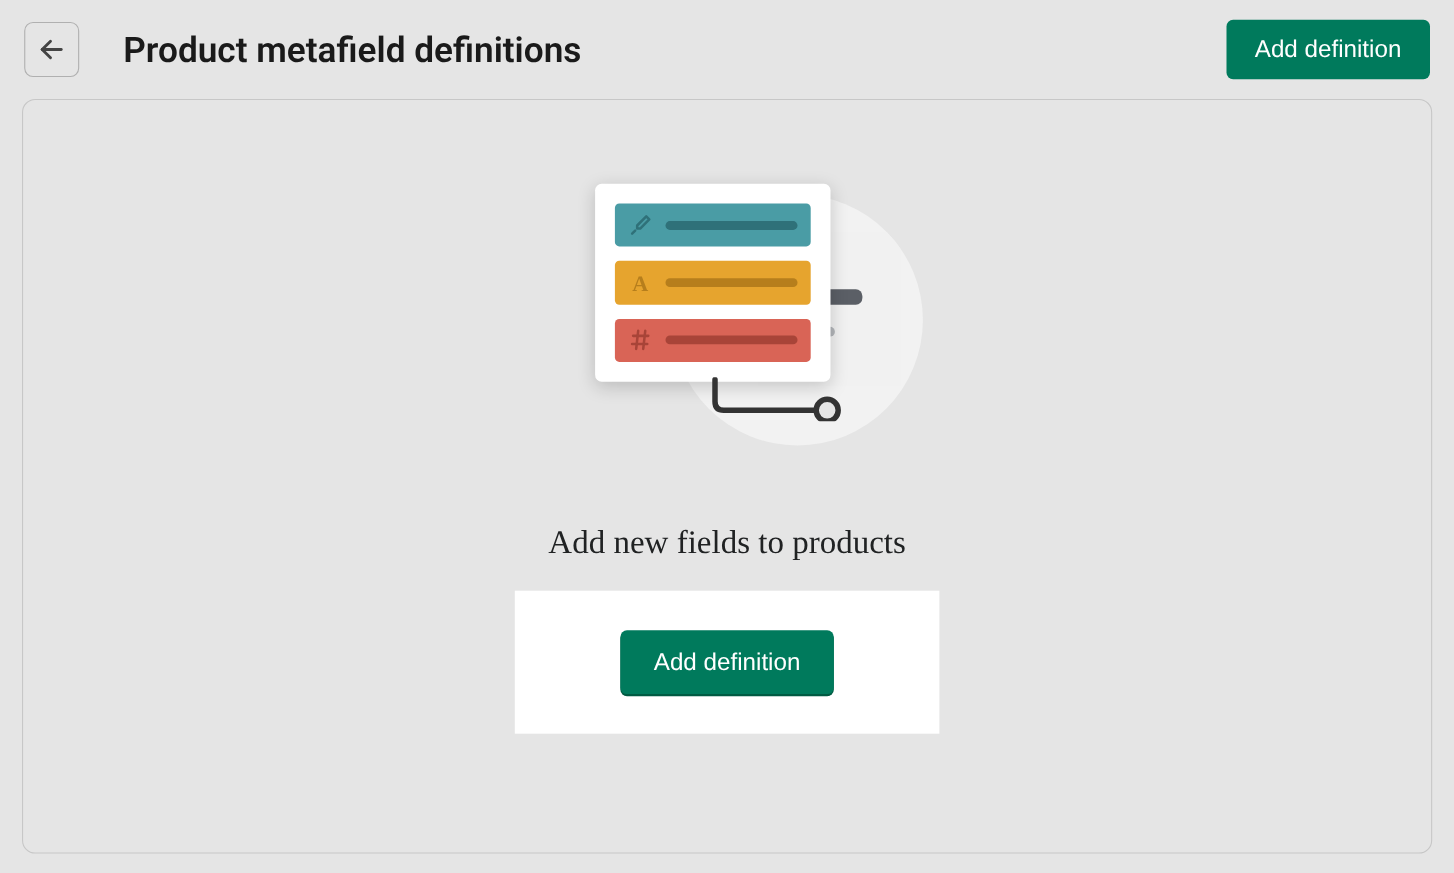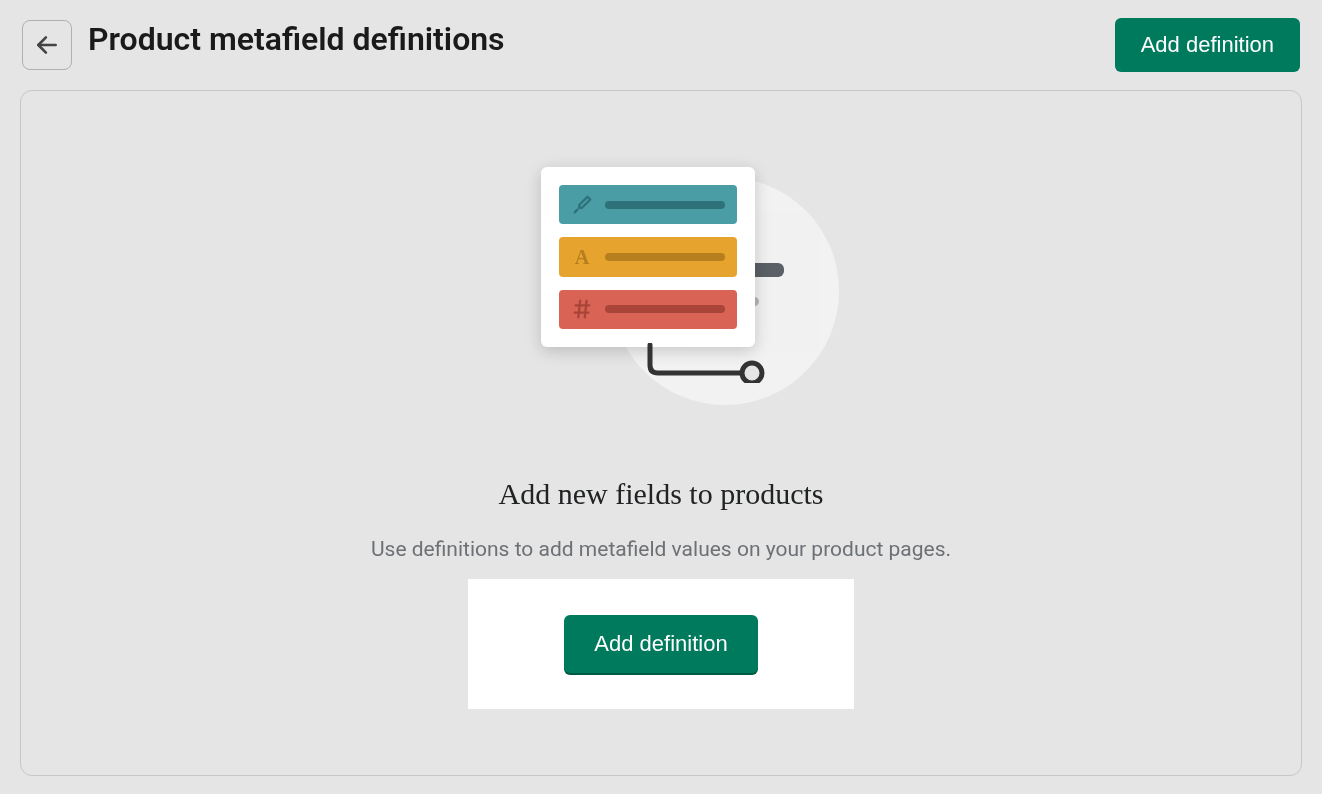--- a/index.html
+++ b/index.html
@@ -15,22 +15,22 @@
       overflow: hidden;
     }
     .header {
       display: flex;
       align-items: center;
       justify-content: space-between;
       padding: 18px 22px;
     }
     .header-left {
       display: flex;
-      align-items: flex-start;
-      gap: 16px;
+      align-items: center;
+      gap: 40px;
     }
     .back-button {
       width: 50px;
       height: 50px;
       border: 1px solid #b0b0b0;
       border-radius: 8px;
       background: #e5e5e5;
       display: flex;
       align-items: center;
       justify-content: center;
@@ -241,17 +241,16 @@
         <div class="field-bar"></div>
       </div>
     </div>
     <svg class="connector" viewBox="0 0 120 40">
       <path d="M4 2 L4 22 Q4 30 12 30 L102 30" fill="none" stroke="#333" stroke-width="5" stroke-linecap="round"></path>
       <circle cx="106" cy="30" r="10" fill="#e5e5e5" stroke="#333" stroke-width="5"></circle>
     </svg>
   </div>
 
   <h2 class="empty-heading">Add new fields to products</h2>
-  <p class="empty-description">Use definitions to add metafield values on your product pages.</p>
   <div class="cta-wrapper">
     <button class="cta-button">Add definition</button>
   </div>
 </div>
 
 </body></html>

